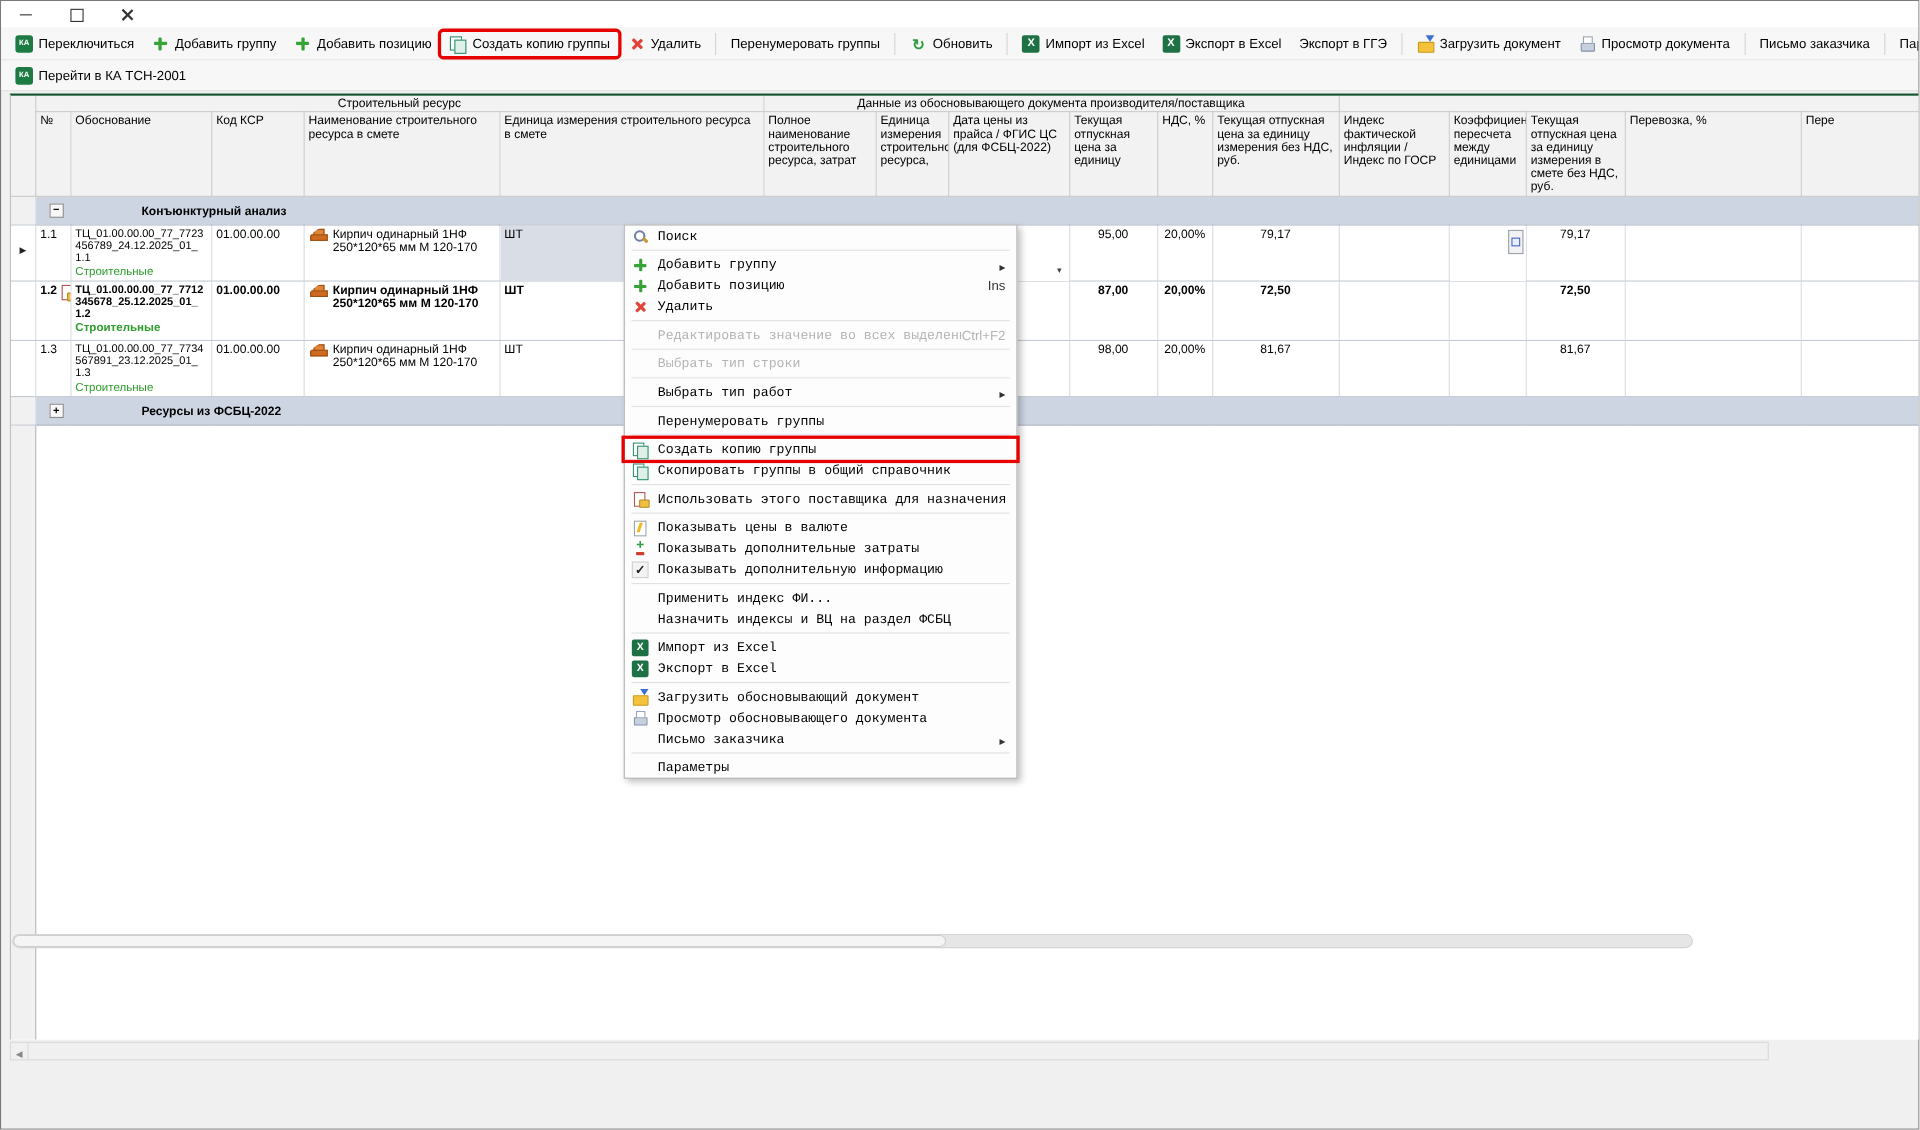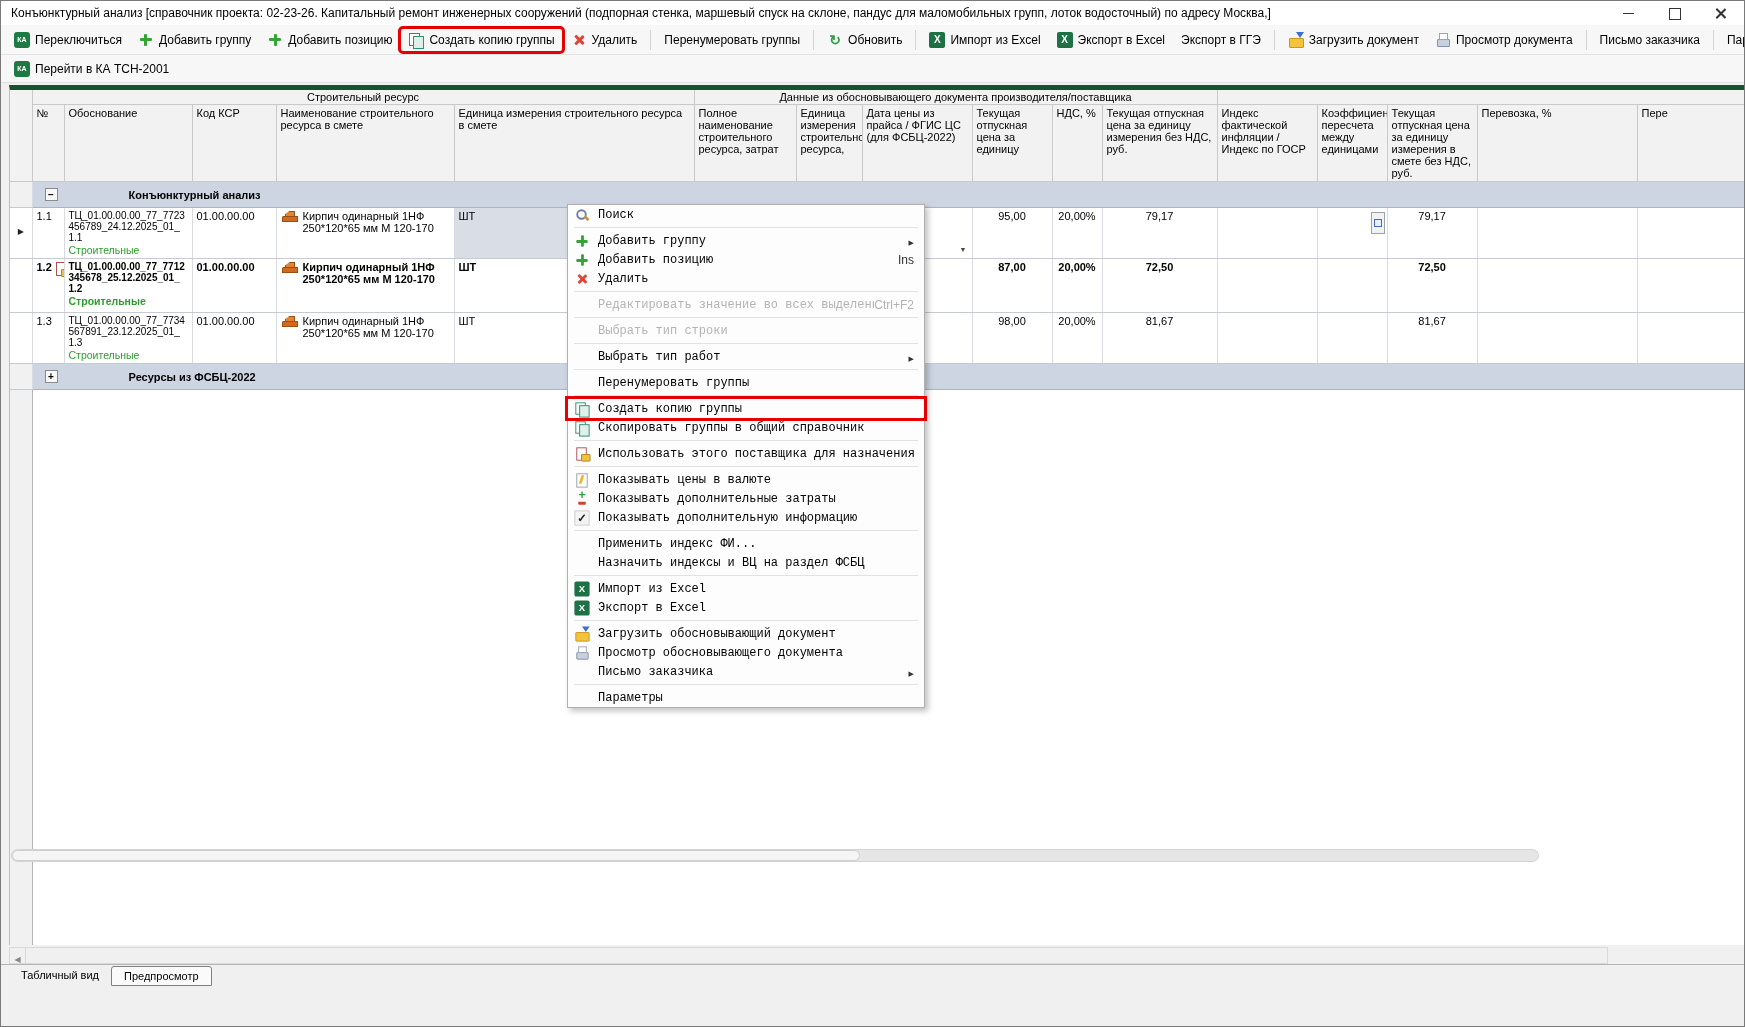--- a/index.html
+++ b/index.html
@@ -55,21 +55,21 @@
   .ic-costs::before { content:"+"; position:absolute; left:0; right:0; top:-4px; text-align:center; color:#2f9e44; font-size:13px; font-weight:bold; }
   .ic-costs::after  { content:""; position:absolute; left:4px; bottom:2px; width:8px; height:3px; background:#d04030; border-radius:1px; }
   .ic-checkmark::after { content:"✓"; position:absolute; inset:0; text-align:center; line-height:15px; font-size:12px; color:#222; font-weight:bold; }
   .checked-box { border:1px solid #cfcfcf; background:#f3f3f3; }
   .ic-brick { width:18px; height:12px; }
   .ic-brick::before { content:""; position:absolute; left:1px; top:6px; width:14px; height:4px; background:#cf6a1f; border:1px solid #9c4f12; }
   .ic-brick::after  { content:""; position:absolute; left:4px; top:1px; width:8px; height:4px; background:#e0843a; border:1px solid #9c4f12; }
 
   
   .gridwrap { position:absolute; top:84px; left:8px; width:1737px; height:860px; background:#fff;
-              border-left:1px solid #c0c0c0; border-top:5px solid #14532d; overflow:hidden; }
+              border-left:1px solid #c0c0c0; border-top:2px solid #14532d; overflow:hidden; }
   table.grid { border-collapse:collapse; table-layout:fixed; width:1737px; font-size:11px; }
   table.grid td { border-right:1px solid #d8dce2; border-bottom:1px solid #c6cbd2; padding:2px 4px;
                   vertical-align:top; overflow:hidden; }
   tr.ghead td, tr.chead td { background:#f2f2f2; border-right:1px solid #c9c9c9; border-bottom:1px solid #c9c9c9;
                              font-size:11px; }
   tr.ghead td { text-align:center; height:14px; padding:0 4px; line-height:14px; }
   tr.chead td { height:46px; }
   td.strip { background:#f1f1f1; border-right:1px solid #b5b5b5; padding:0; text-align:center; }
   tr.grouprow td.gband { background:#cdd5e2; font-weight:bold; height:26px; vertical-align:middle;
                          border-right:none; border-bottom:1px solid #aab4c4; }
@@ -133,21 +133,20 @@
   .mi.disabled .mlabel, .mi.disabled .mright { color:#b4b4b4; }
   .msep { height:7px; position:relative; }
   .msep::after { content:""; position:absolute; left:6px; right:6px; top:3px; height:1px; background:#e2e2e2; }
 </style>
 </head>
 <body>
 
 <div class="window">
 
   <div class="titlebar">
-    <div class="title-text">Конъюнктурный анализ [справочник проекта: 02-23-26. Капитальный ремонт инженерных сооружений (подпорная стенка, маршевый спуск на склоне, пандус для маломобильных групп, лоток водосточный) по адресу Москва,]</div>
     <div class="wctl wmin"></div>
     <div class="wctl wmax"></div>
     <div class="wctl wclose"></div>
   </div>
 
   <div class="toolbar tb1">
     <div class="tbtn">
       <span class="ic ic-ka"></span>
       <span>Переключиться</span>
     </div>
@@ -388,24 +387,20 @@
   </div>
 
   <div class="grid-scroll">
     <div class="grid-scroll-thumb"></div>
   </div>
 
   <div class="hscroll2">
     <div class="sb-left"></div>
   </div>
 
-  <div class="tabsrow">
-    <div class="tab active">Табличный вид</div>
-    <div class="tab raised">Предпросмотр</div>
-  </div>
 
 
   <div class="ctxmenu">
     <div class="mi">
       <span class="mico">
           <span class="ic ic-search"></span>
         </span>
       <span class="mlabel">Поиск</span>
         <span class="mright"></span>
     </div>

